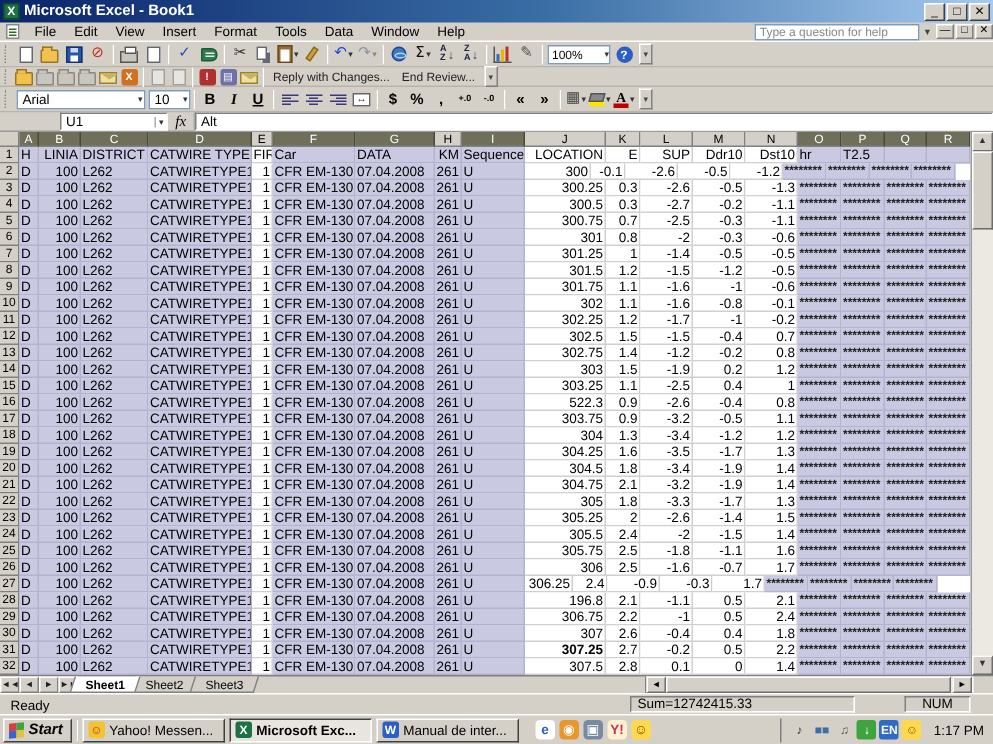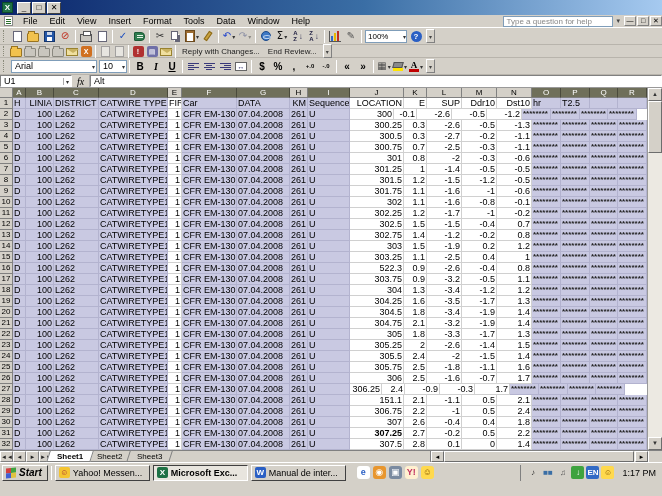--- a/index.html
+++ b/index.html
@@ -82,21 +82,21 @@
   .fontbox{width:86px;height:13px;background:#fff;border:1px solid #7f9db9;font-size:9px;display:flex;align-items:center;padding-left:3px;margin-left:2px;}
   .sizebox{width:28px;}
   .fontbox .drop{margin-left:auto;padding-right:1px;}
   .bold-b{font-weight:bold;font-size:10px;}
   .ital-i{font-style:italic;font-family:"Liberation Serif",serif;font-size:10px;font-weight:bold;}
   .und-u{text-decoration:underline;font-size:10px;font-weight:bold;}
   .txtbtn{font-size:8px;white-space:nowrap;padding:0 4px;color:#222;}
   .tb-opts{margin-left:2px;width:9px;height:14px;display:flex;flex-direction:column;align-items:center;justify-content:center;color:#444;font-size:6px;border:1px solid;border-color:#fff #808080 #808080 #fff;}
   
   .fbar{height:13px;display:flex;align-items:stretch;background:#d4d0c8;flex:0 0 auto;border-bottom:1px solid #999;}
-  .namebox{width:72px;background:#fff;border:1px solid;border-color:#808080 #fff #fff #808080;display:flex;align-items:center;font-size:9px;padding-left:3px;}
+  .namebox{width:72px;background:#fff;border:1px solid;border-color:#808080 #fff #fff #808080;display:flex;align-items:center;font-size:9px;padding-left:3px;margin-left:40px;}
   .namebox .drop{margin-left:auto;border-left:1px solid #aaa;padding:0 2px;}
   .fxbtn{width:18px;display:flex;align-items:center;justify-content:center;
     font-family:"Liberation Serif",serif;font-style:italic;font-size:10px;border-right:1px solid #aaa;}
   .fcontent{flex:1;background:#fff;border:1px solid;border-color:#808080 #fff #fff #808080;font-size:9px;padding:0 3px;line-height:11px;}
   
   .gridwrap{position:relative;flex:0 0 auto;height:362px;background:#fff;display:flex;}
   .grid{width:647px;overflow:hidden;}
   .grow{display:flex;height:11px;}
   .grow.hdr{height:10px;}
   .cell{flex:0 0 auto;overflow:hidden;white-space:nowrap;font-size:9px;line-height:10px;
@@ -152,20 +152,21 @@
   .trayicon{width:13px;height:13px;margin-right:2px;border-radius:2px;font-size:8px;line-height:13px;text-align:center;font-weight:bold;}
   .clock{font-size:9px;padding:0 4px 0 6px;}
 </style>
 </head>
 <body>
 
 <div class="window">
 
   <div class="titlebar">
     <span class="title-icon">X</span>
+    <span class="title-text">Microsoft Excel - Book1</span>
     <span class="winbtn">_</span>
     <span class="winbtn">□</span>
     <span class="winbtn">✕</span>
   </div>
 
   <div class="menubar">
     <span class="wb-icon"></span>
     <span id="menu-items"><span class="menu-item">File</span><span class="menu-item">Edit</span><span class="menu-item">View</span><span class="menu-item">Insert</span><span class="menu-item">Format</span><span class="menu-item">Tools</span><span class="menu-item">Data</span><span class="menu-item">Window</span><span class="menu-item">Help</span></span>
     <span class="menu-spring"></span>
     <span class="qbox">Type a question for help</span>
@@ -1014,21 +1015,21 @@
           <span class="rnum">28</span>
           <span class="cell fill" style="width: 13px;">D</span>
           <span class="cell fill r" style="width: 28px;">100</span>
           <span class="cell fill" style="width: 45px;">L262</span>
           <span class="cell fill" style="width: 69px;">CATWIRETYPE1</span>
           <span class="cell r" style="width: 14px;">1</span>
           <span class="cell fill" style="width: 55px;">CFR EM-130</span>
           <span class="cell fill" style="width: 53px;">07.04.2008</span>
           <span class="cell fill r" style="width: 18px;">261</span>
           <span class="cell fill" style="width: 42px;">U</span>
-          <span class="cell r" style="width: 54px;">151.1</span>
+          <span class="cell r" style="width: 54px;">196.8</span>
           <span class="cell r" style="width: 23px;">2.1</span>
           <span class="cell r" style="width: 35px;">-1.1</span>
           <span class="cell r" style="width: 35px;">0.5</span>
           <span class="cell r" style="width: 35px;">2.1</span>
           <span class="cell fill ovf" style="width: 29px;">********</span>
           <span class="cell fill ovf" style="width: 29px;">********</span>
           <span class="cell fill ovf" style="width: 28px;">********</span>
           <span class="cell fill ovf" style="width: 29px;">********</span>
         </div>
         <div class="grow">
@@ -1136,20 +1137,27 @@
       </span>
     <span class="tab-space" style="flex:1;"></span>
     <span class="hscroll">
       <span class="hsbtn">◄</span>
       <span class="hthumb"></span>
       <span class="hsbtn">►</span>
     </span>
     <span class="tabcorner"></span>
   </div>
 
+  <div class="statusbar">
+    <span class="st-ready">Ready</span>
+    <span class="st-panel st-sum">Sum=12742415.33</span>
+    <span class="st-gap"></span>
+    <span class="st-panel st-num">NUM</span>
+    <span class="st-gap" style="width:12px;"></span>
+  </div>
 
   <div class="taskbar">
     <span class="startbtn">
       <span class="flag">
           <span></span>
           <span></span>
           <span></span>
           <span></span>
         </span>
       <span>Start</span>

